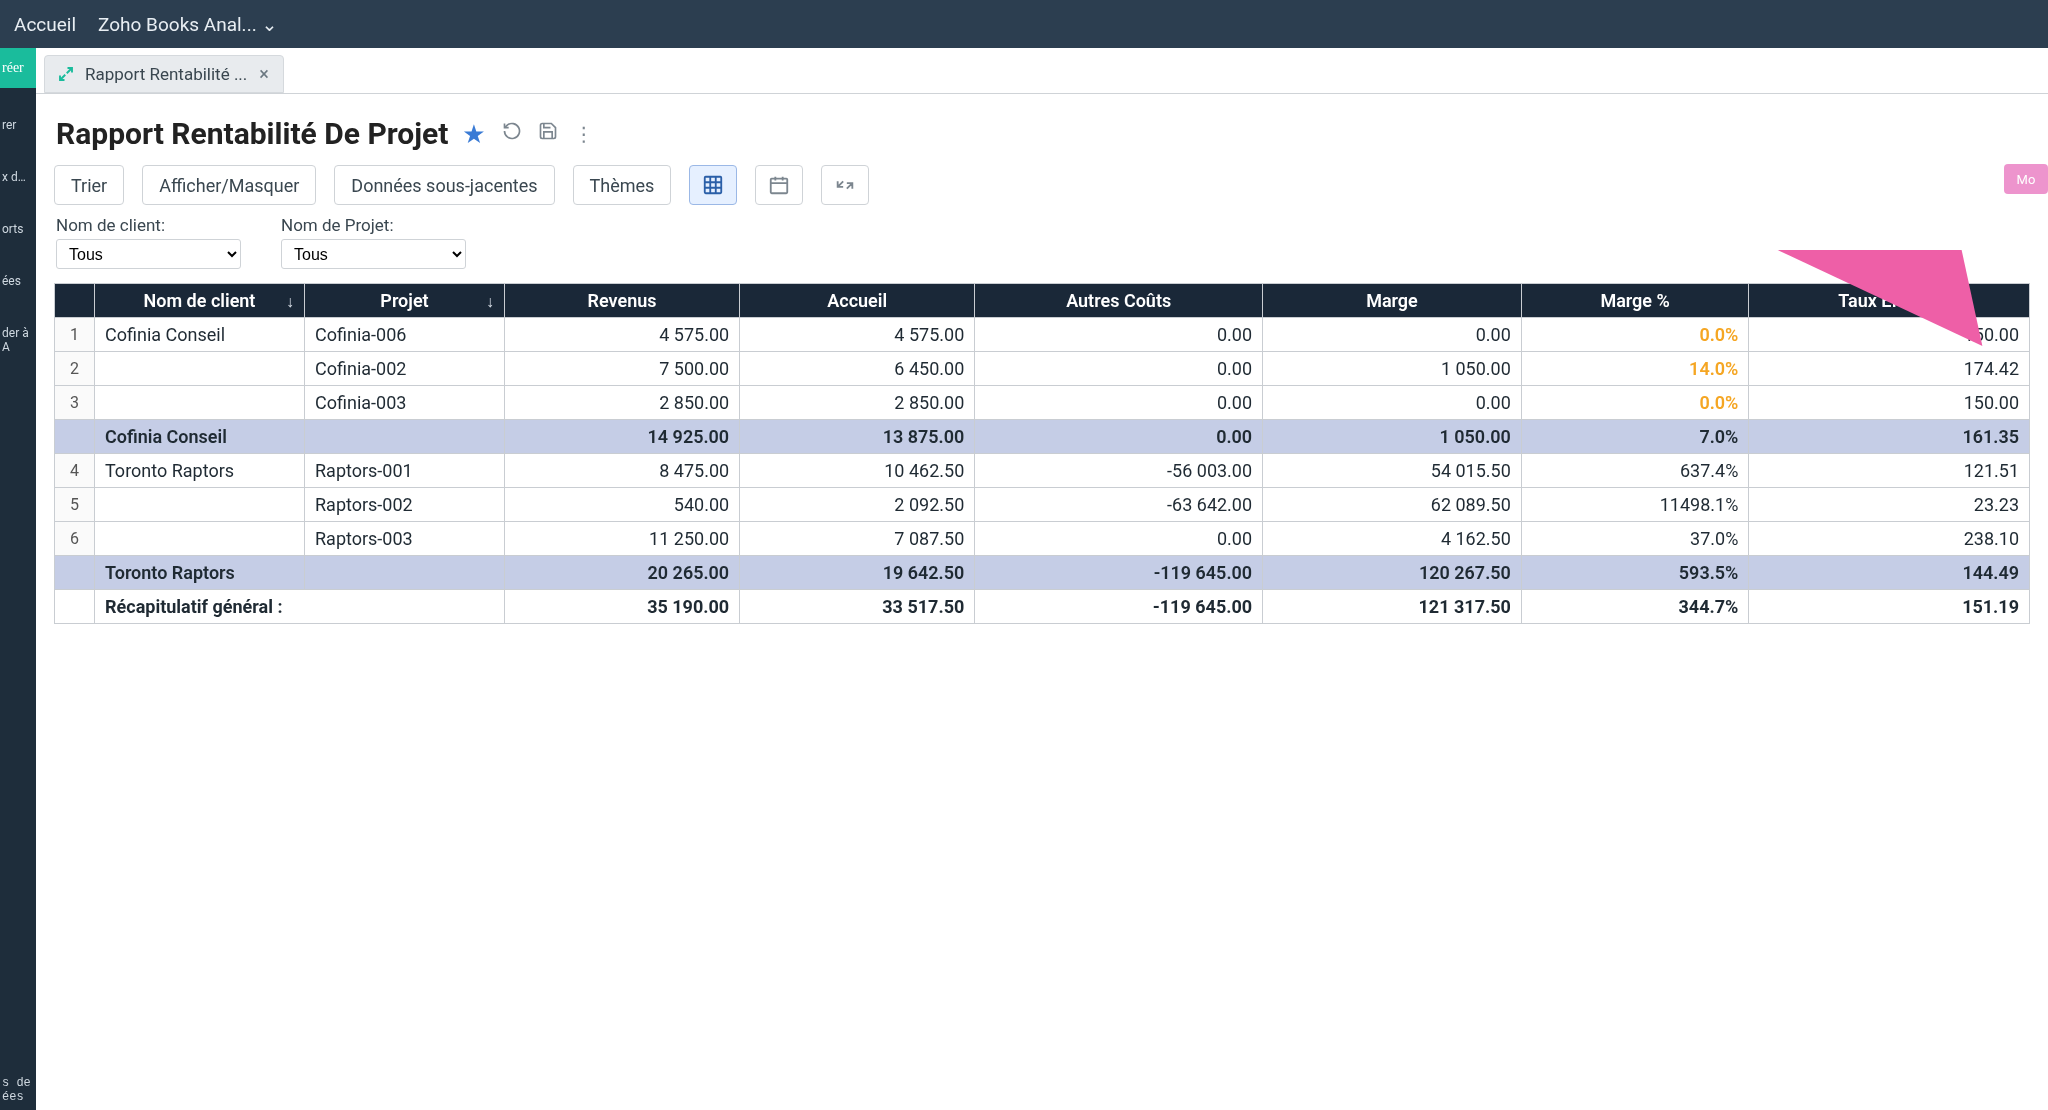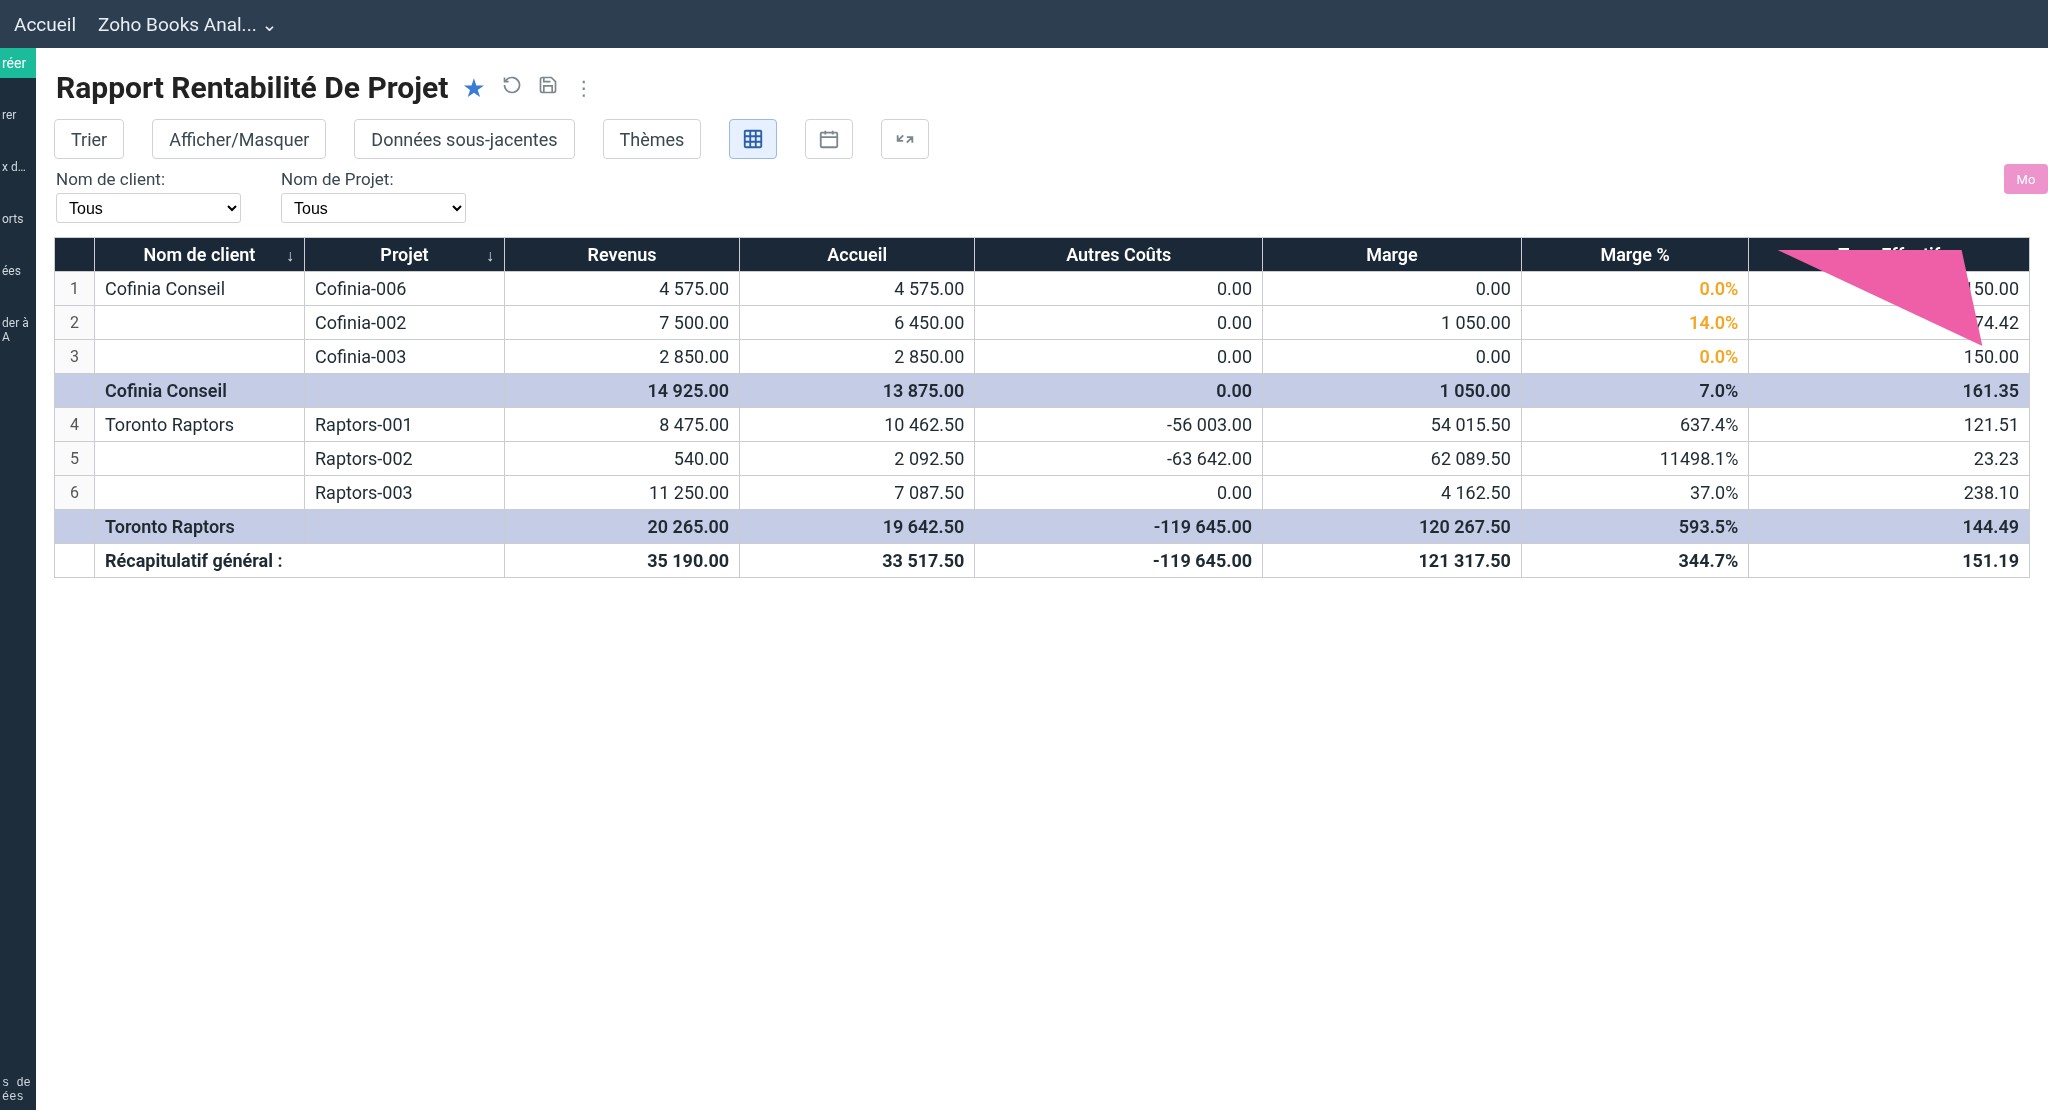--- a/index.html
+++ b/index.html
@@ -45,28 +45,29 @@
     top: 48px;
     left: 0;
     bottom: 0;
     width: 36px;
     background: var(--sidebar-bg);
     color: #cfd8e0;
     overflow: hidden;
     font-size: 13px;
   }
   .sidebar .sb-create {
-    height: 30px;
+    height: 40px;
     background: var(--accent-teal);
     color: #fff;
     display: flex;
     align-items: center;
     justify-content: flex-start;
     padding-left: 2px;
     font-size: 14px;
+    font-family: Liberation Serif, serif;
   }
   .sidebar .sb-item {
     padding: 30px 2px 8px 2px;
     font-size: 12px;
     white-space: nowrap;
   }
   .sidebar .sb-bottom {
     position: absolute;
     bottom: 0;
     left: 0; right: 0;
@@ -125,21 +126,21 @@
   }
   .title-icons { display:flex; align-items:center; gap:16px; color:#7c868f; }
   .title-icons .star { color: var(--star-blue); font-size:26px; cursor:pointer; }
   .title-icons .ic { font-size:20px; cursor:pointer; }
 
   
   .toolbar {
     display: flex;
     align-items: center;
     padding: 4px 18px 10px 18px;
-    gap: 28px;
+    gap: 18px;
   }
   .toolbar .btn, .toolbar .iconbtn {
     border: 1px solid var(--border);
     border-radius: 4px;
     background: #fff;
     height: 40px;
     display: flex;
     align-items: center;
     padding: 0 16px;
     font-size: 18px;
@@ -272,20 +273,31 @@
   <div class="sb-item" style="white-space:pre;">der à
 A</div>
   <div class="sb-bottom">
     <div>s de</div>
     <div>ées</div>
   </div>
 </div>
 
 <div class="main">
 
+  <div class="tabstrip">
+    <div class="tab">
+      <span class="tab-icon">
+        <svg viewBox="0 0 24 24" fill="none" stroke="#1abc9c" stroke-width="2.5">
+          <path d="M14 4h6v6M10 20H4v-6M20 4l-7 7M4 20l7-7"></path>
+        </svg>
+      </span>
+      <span>Rapport Rentabilité ...</span>
+      <span class="close">×</span>
+    </div>
+  </div>
 
   <div class="title-row">
     <h1>Rapport Rentabilité De Projet</h1>
     <div class="title-icons">
       <span class="star">★</span>
       <span class="ic">
         <svg width="20" height="20" viewBox="0 0 24 24" fill="none" stroke="#7c868f" stroke-width="2">
             <path d="M3 12a9 9 0 1 0 3-6.7L3 8"></path>
             <path d="M3 3v5h5"></path>
           </svg>

